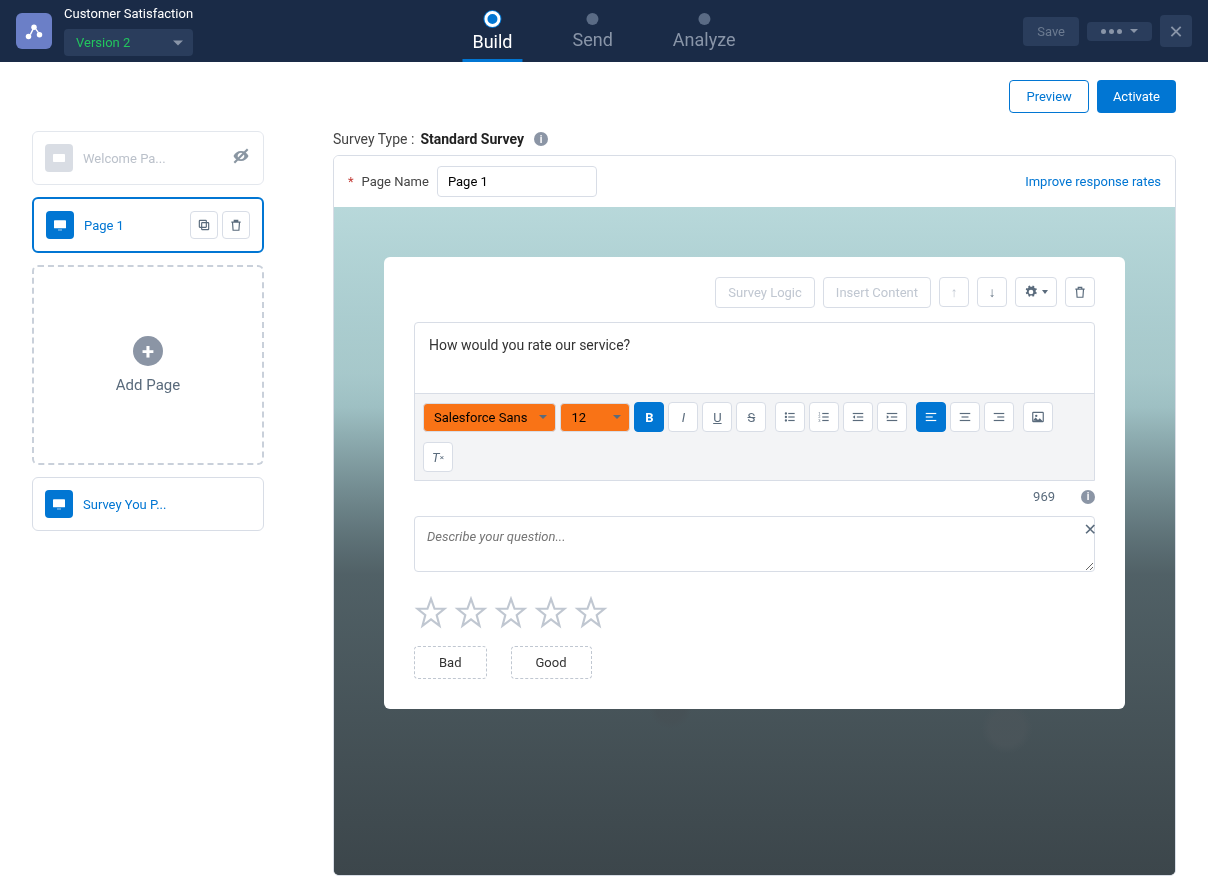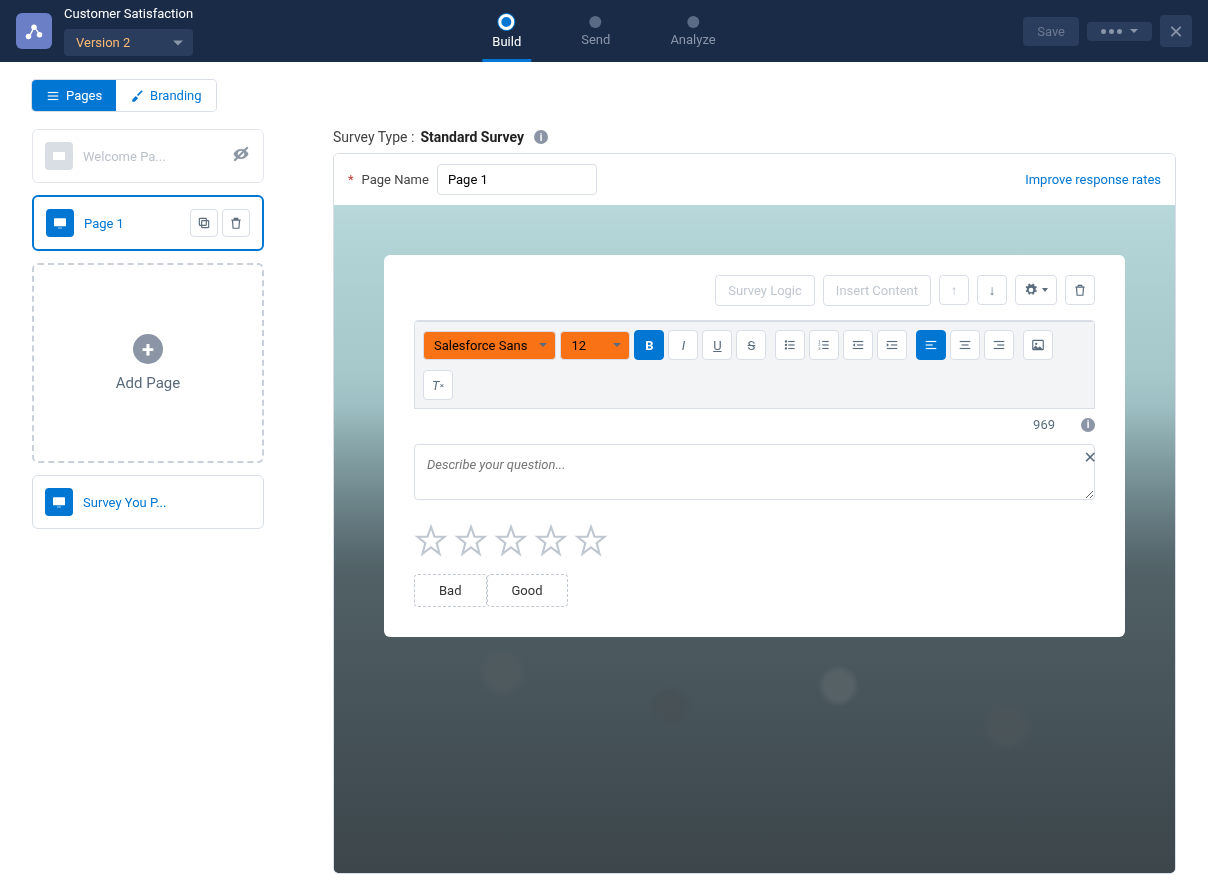--- a/index.html
+++ b/index.html
@@ -3,29 +3,29 @@
 <meta charset="utf-8">
 <style>
 * { box-sizing: border-box; margin: 0; padding: 0; font-family: -apple-system, BlinkMacSystemFont, 'Segoe UI', Roboto, sans-serif; }
 body { background: #fff; width: 1208px; height: 890px; overflow: hidden; }
 
 .header { background: #1a2b47; height: 62px; display: flex; align-items: center; padding: 0 16px; position: relative; }
 .header-left { display: flex; align-items: center; gap: 12px; }
 .app-icon { width: 36px; height: 36px; background: #6b7fc7; border-radius: 6px; display: flex; align-items: center; justify-content: center; }
 .app-icon svg { width: 22px; height: 22px; fill: #fff; }
 .survey-title { color: #fff; font-size: 13px; font-weight: 400; }
-.version-select { background: #2a3d5c; color: #fdba74; padding: 6px 30px 6px 12px; border-radius: 4px; font-size: 13px; position: relative; cursor: pointer; margin-top: 4px; }
+.version-select { background: #2a3d5c; color: #22c55e; padding: 6px 30px 6px 12px; border-radius: 4px; font-size: 13px; position: relative; cursor: pointer; margin-top: 4px; }
 .version-select::after { content: ''; position: absolute; right: 10px; top: 50%; transform: translateY(-50%); border-left: 5px solid transparent; border-right: 5px solid transparent; border-top: 5px solid #8995a8; }
 .header-title-block { display: flex; flex-direction: column; gap: 4px; }
 
 .tabs-center { position: absolute; left: 50%; transform: translateX(-50%); display: flex; gap: 60px; height: 100%; align-items: center; }
 .tab-item { display: flex; flex-direction: column; align-items: center; gap: 4px; cursor: pointer; position: relative; height: 100%; justify-content: center; }
 .tab-circle { width: 12px; height: 12px; border-radius: 50%; background: #5a6b85; }
 .tab-circle.active { background: #0176d3; border: 3px solid #fff; width: 16px; height: 16px; box-shadow: 0 0 0 1px #0176d3; }
-.tab-label { color: #8995a8; font-size: 13px; text-align: center; }
+.tab-label { color: #8995a8; font-size: 18px; text-align: center; }
 .tab-label.active { color: #fff; }
 .tab-item.active::after { content: ''; position: absolute; bottom: 0; left: -10px; right: -10px; height: 3px; background: #0176d3; }
 
 .header-right { margin-left: auto; display: flex; gap: 8px; align-items: center; }
 .btn-save { background: #2a3d5c; color: #6b7a90; border: none; padding: 7px 14px; border-radius: 4px; font-size: 13px; cursor: pointer; }
 .btn-more { background: #2a3d5c; color: #8995a8; border: none; padding: 7px 14px; border-radius: 4px; cursor: pointer; display: flex; align-items: center; gap: 8px; }
 .dots { display: flex; gap: 3px; }
 .dot { width: 5px; height: 5px; background: #8995a8; border-radius: 50%; }
 .btn-close-hdr { background: #2a3d5c; color: #8995a8; border: none; width: 32px; height: 32px; border-radius: 4px; cursor: pointer; font-size: 18px; }
 
@@ -95,21 +95,21 @@
 .rt-sep { width: 1px; }
 
 .char-count { text-align: right; color: #5a6b7c; font-size: 13px; margin: 8px 0 12px; display: flex; align-items: center; justify-content: flex-end; gap: 22px; }
 .desc-wrap { position: relative; }
 .desc-input { width: 100%; border: 1px solid #d8dde6; border-radius: 4px; padding: 12px; font-size: 13px; color: #9fa8b5; font-style: italic; min-height: 48px; resize: vertical; font-family: inherit; }
 .desc-close { position: absolute; right: -2px; top: 4px; background: none; border: none; font-size: 16px; color: #5a6b7c; cursor: pointer; }
 
 .rating-row { display: flex; gap: 6px; margin: 20px 0 16px; }
 .star { width: 34px; height: 34px; cursor: pointer; }
 .star svg { width: 100%; height: 100%; fill: none; stroke: #c0c7d1; stroke-width: 1.5; }
-.rating-labels { display: flex; }
+.rating-labels { display: flex; gap: 24px; }
 .rating-label-box { border: 1px dashed #c0c7d1; border-radius: 4px; padding: 8px 24px; font-size: 13px; color: #333; cursor: pointer; }
 </style>
 </head>
 <body>
 
 <div class="header">
   <div class="header-left">
     <div class="app-icon">
       <svg viewBox="0 0 24 24">
           <circle cx="6" cy="18" r="3"></circle>
@@ -145,35 +145,23 @@
           <span class="dot"></span>
           <span class="dot"></span>
         </span>
       <span style="border-left:4px solid transparent;border-right:4px solid transparent;border-top:4px solid #8995a8;"></span>
     </button>
     <button class="btn-close-hdr">✕</button>
   </div>
 </div>
 
 <div class="toolbar">
-  <div class="btn-group">
-    <button class="btn-tab active">
-      <svg width="14" height="14" viewBox="0 0 24 24" fill="currentColor">
-          <rect x="3" y="5" width="18" height="2"></rect>
-          <rect x="3" y="11" width="18" height="2"></rect>
-          <rect x="3" y="17" width="18" height="2"></rect>
-        </svg>
-      <span>Pages</span>
-    </button>
-    <button class="btn-tab">
-      <svg width="14" height="14" viewBox="0 0 24 24" fill="currentColor">
-          <path d="M20 2l-8 8 2 2 8-8-2-2zM10 12l-6 6v4h4l6-6-4-4z"></path>
-        </svg>
-      <span>Branding</span>
-    </button>
+  <div class="toolbar-right">
+    <button class="btn-outline">Preview</button>
+    <button class="btn-primary">Activate</button>
   </div>
 </div>
 
 <div class="main-area">
   <div class="sidebar">
     <div class="page-card inactive">
       <div class="page-icon muted">
         <svg viewBox="0 0 24 24">
             <rect x="3" y="6" width="18" height="12" rx="1"></rect>
           </svg>
@@ -250,20 +238,21 @@
                 </svg>
               <span style="border-left:3px solid transparent;border-right:3px solid transparent;border-top:4px solid currentColor;"></span>
             </button>
             <button class="q-icon-btn">
                 <svg width="14" height="14" viewBox="0 0 24 24" fill="none" stroke="currentColor" stroke-width="2">
                   <path d="M6 7h12l-1 14H7L6 7zM4 7h16M9 4h6v3H9z"></path>
                 </svg>
               </button>
           </div>
           <div class="q-text-wrap">
+            <div class="q-text">How would you rate our service?</div>
             <div class="rich-toolbar">
               <div class="rt-select">Salesforce Sans</div>
               <div class="rt-select" style="min-width:70px;">12</div>
               <button class="rt-btn active">
                   <b>B</b>
                 </button>
               <button class="rt-btn">
                   <i>I</i>
                 </button>
               <button class="rt-btn">

